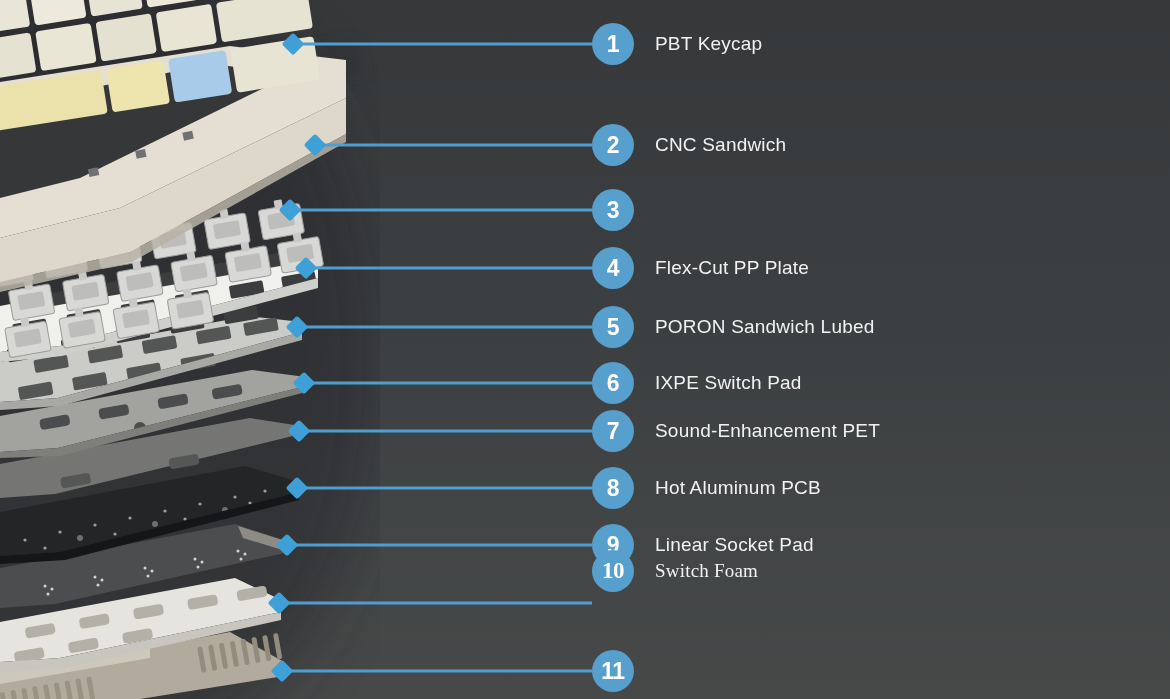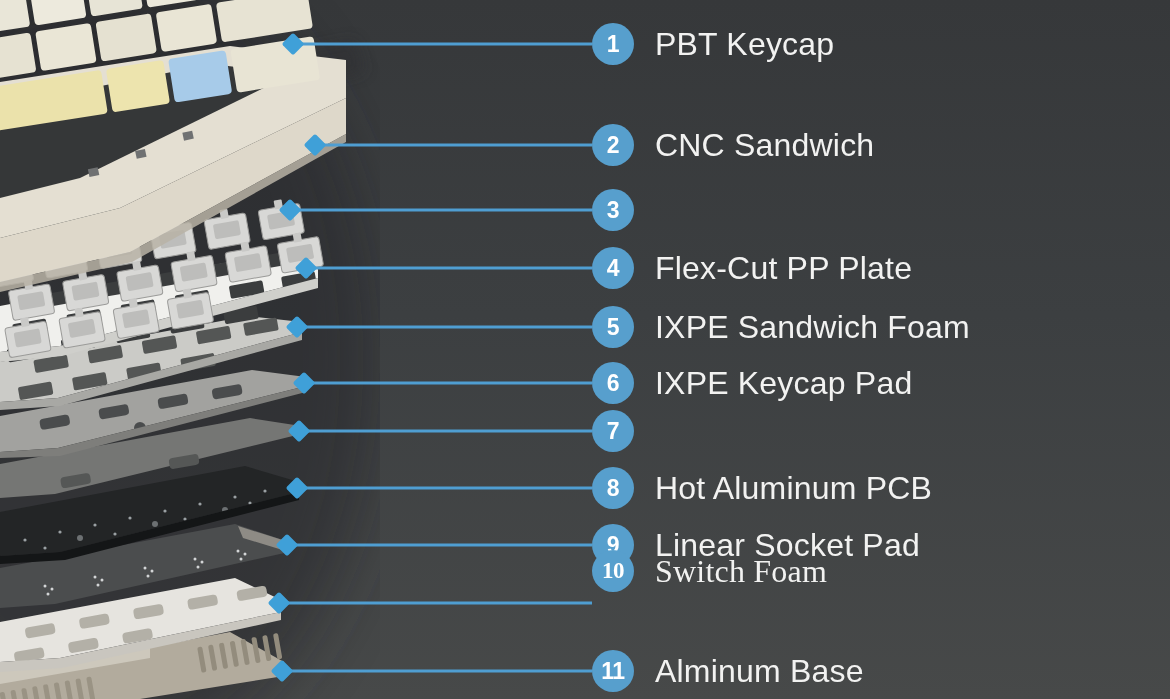--- a/index.html
+++ b/index.html
@@ -20,21 +20,21 @@
     display:flex; align-items:center; gap:21px; white-space:nowrap;
   }
   .badge{
     width:42px;height:42px;border-radius:50%;
     background:var(--accent); color:var(--numtext);
     display:flex;align-items:center;justify-content:center;
     font-size:23px;font-weight:bold; letter-spacing:-0.5px;
     flex:0 0 auto;
   }
   .label{
-    font-size:32px; color:var(--text); font-weight:normal; letter-spacing:0.2px;
+    font-size:19px; color:var(--text); font-weight:normal; letter-spacing:0.2px;
   }
 </style>
 </head>
 <body>
 
 <div class="canvas">
 
   <svg id="illustration" width="380" height="699" viewBox="0 0 380 699">
     <defs>
       <filter id="soft" x="-60%" y="-60%" width="220%" height="220%">
@@ -302,40 +302,40 @@
       </div>
       <div class="callout-row" style="top: 210px;">
         <div class="badge">3</div>
       </div>
       <div class="callout-row" style="top: 268px;">
         <div class="badge">4</div>
         <div class="label">Flex-Cut PP Plate</div>
       </div>
       <div class="callout-row" style="top: 327px;">
         <div class="badge">5</div>
-        <div class="label">IXPE Sandwich Foam</div>
+        <div class="label">PORON Sandwich Lubed</div>
       </div>
       <div class="callout-row" style="top: 383px;">
         <div class="badge">6</div>
-        <div class="label">IXPE Keycap Pad</div>
+        <div class="label">IXPE Switch Pad</div>
       </div>
       <div class="callout-row" style="top: 431px;">
         <div class="badge">7</div>
+        <div class="label">Sound-Enhancement PET</div>
       </div>
       <div class="callout-row" style="top: 488px;">
         <div class="badge">8</div>
         <div class="label">Hot Aluminum PCB</div>
       </div>
       <div class="callout-row" style="top: 545px;">
         <div class="badge">9</div>
         <div class="label">Linear Socket Pad</div>
       </div>
       <div class="callout-row" style="top: 571px; font-family: Liberation Serif, serif;">
         <div class="badge">10</div>
         <div class="label">Switch Foam</div>
       </div>
       <div class="callout-row" style="top: 671px;">
         <div class="badge">11</div>
-        <div class="label">Alminum Base</div>
       </div>
     </div>
 
 </div>
 
 </body></html>

